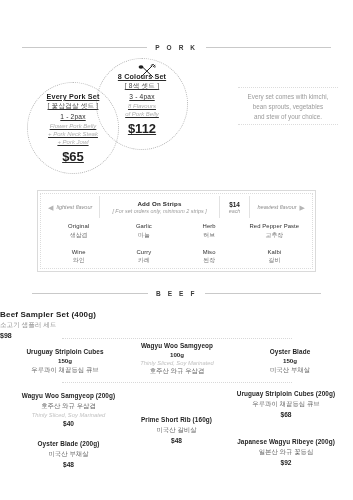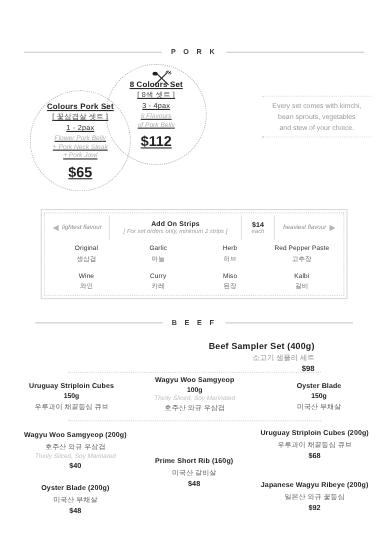--- a/index.html
+++ b/index.html
@@ -75,21 +75,21 @@
 
   .flavour-grid{
     position:absolute;left:8px;right:8px;top:32px;
     display:grid;grid-template-columns:repeat(4,1fr);row-gap:9px;
   }
   .flav{text-align:center;}
   .flav .en{font-size:5.9px;color:#2f2f2f;letter-spacing:.1px;}
   .flav .kr{font-size:5.9px;color:#6f6f6f;margin-top:1.5px;}
 
   
-  #beef-sampler{position:absolute;left:0;top:310px;width:286px;text-align:right;}
+  #beef-sampler{position:absolute;left:0;top:310px;width:286px;text-align:left;}
   .bs-name{font-size:8px;font-weight:700;color:#1c1c1c;letter-spacing:.2px;}
   .bs-kr{font-size:6.6px;color:#8e8e8e;margin-top:2px;}
   .bs-price{font-size:7px;font-weight:700;color:#1f1f1f;margin-top:2px;}
 
   .dotrule{position:absolute;border-top:1px dotted #d8d8d8;}
   #dot-1{left:62px;top:338px;width:230px;}
   #dot-2{left:62px;top:382px;width:230px;}
 
   .item{position:absolute;text-align:center;}
   .it-name{font-size:6.4px;font-weight:700;color:#1f1f1f;line-height:1.3;letter-spacing:.1px;}
@@ -137,21 +137,21 @@
     <div class="set-kr">[ 8색 셋트 ]</div>
     <div class="set-pax">3 - 4pax</div>
     <div class="set-desc">
       <div>8 Flavours</div>
       <div>of Pork Belly</div>
     </div>
     <div class="set-price">$112</div>
   </div>
 
   <div class="circle" id="circle-flower">
-    <div class="set-name">Colours Pork Set</div>
+    <div class="set-name">Every Pork Set</div>
     <div class="set-kr">[ 꽃삼겹살 셋트 ]</div>
     <div class="set-pax">1 - 2pax</div>
     <div class="set-desc">
       <div>Flower Pork Belly</div>
       <div>+ Pork Neck Steak</div>
       <div>+ Pork Jowl</div>
     </div>
     <div class="set-price">$65</div>
   </div>
 

